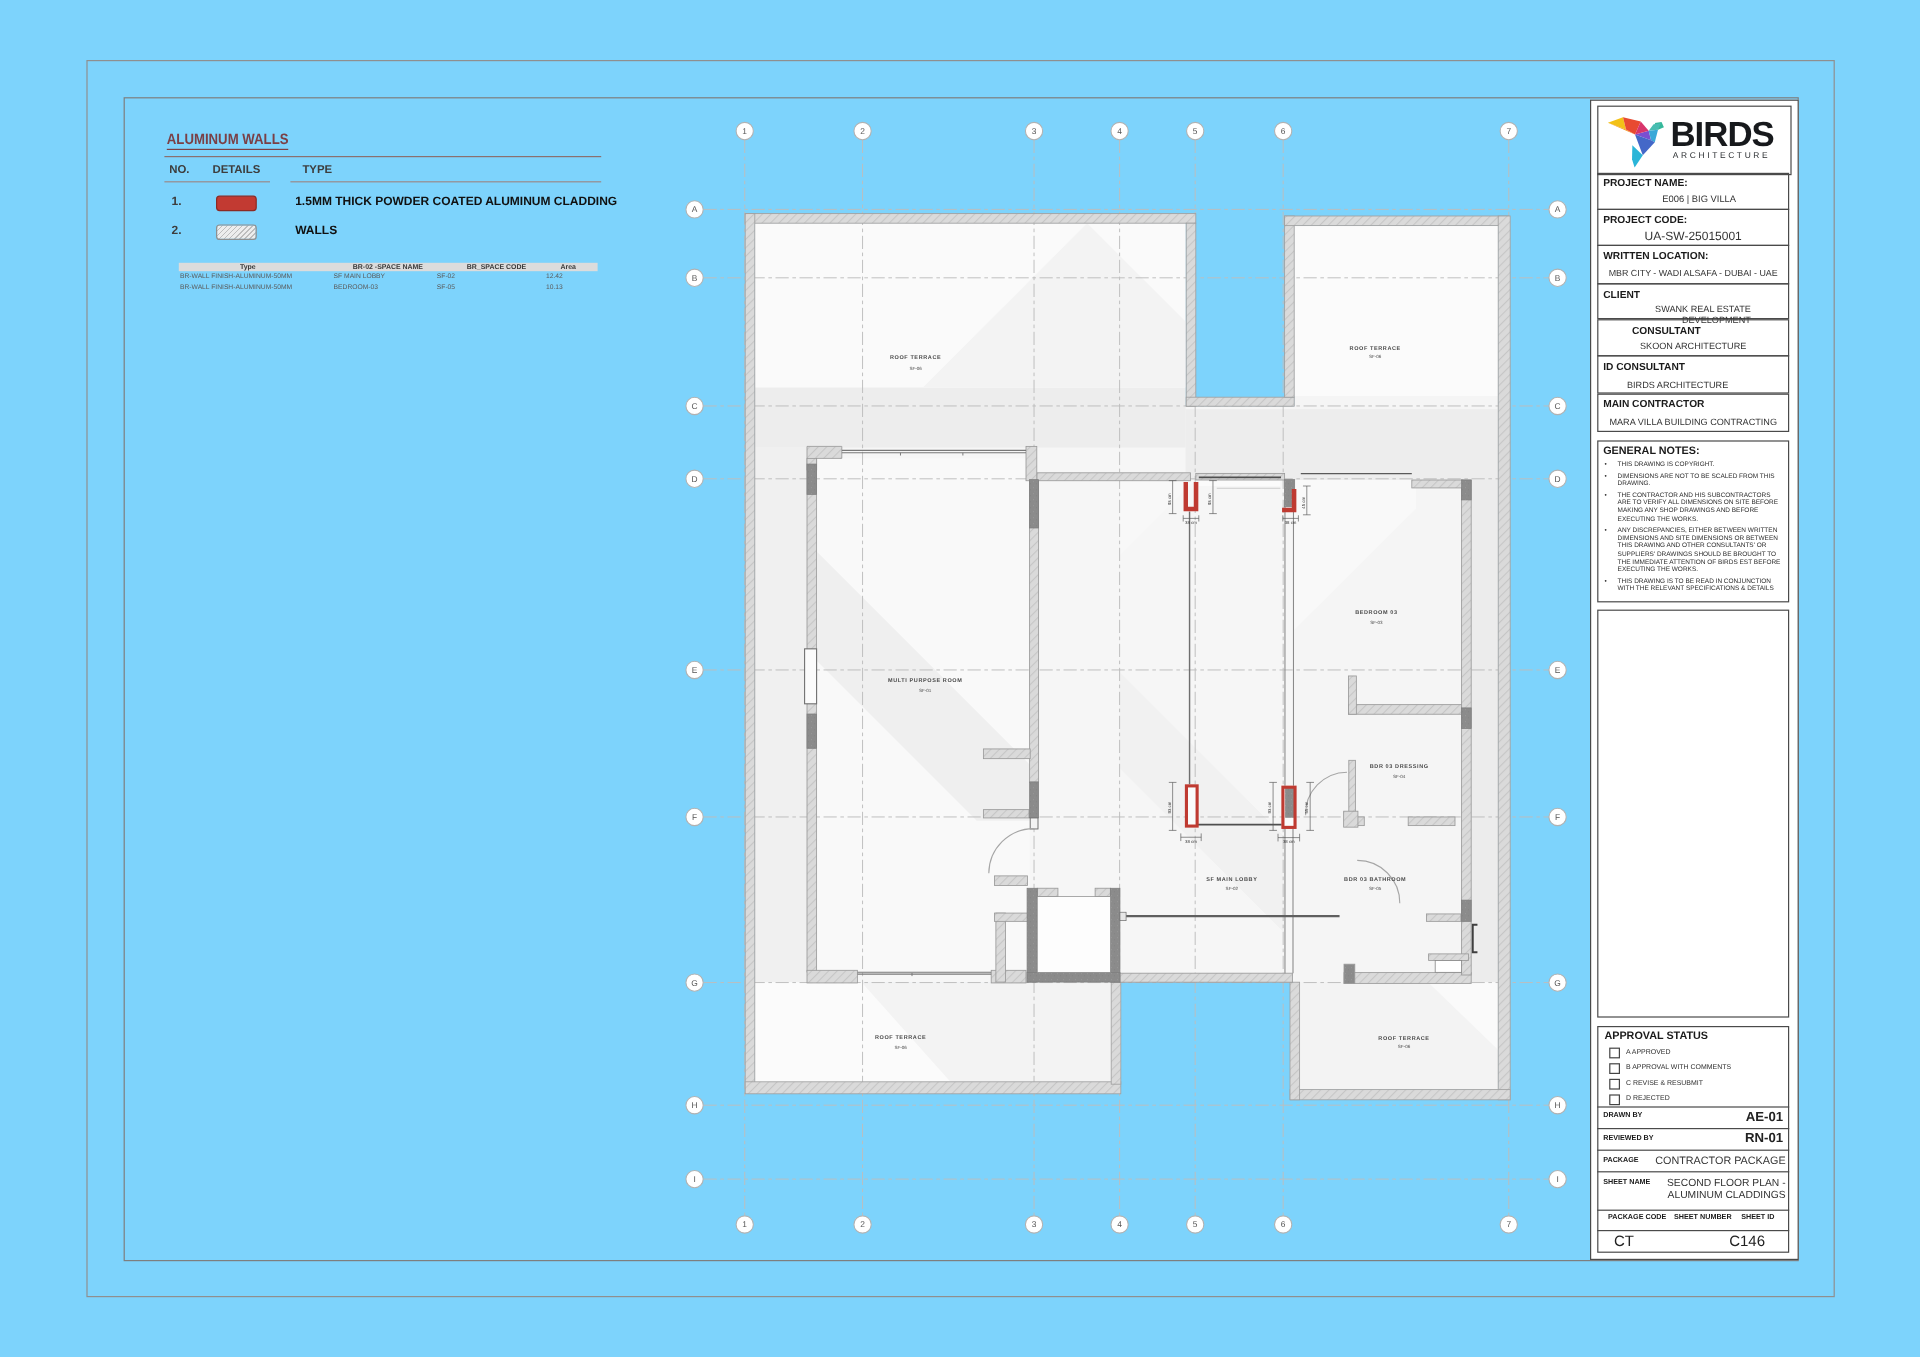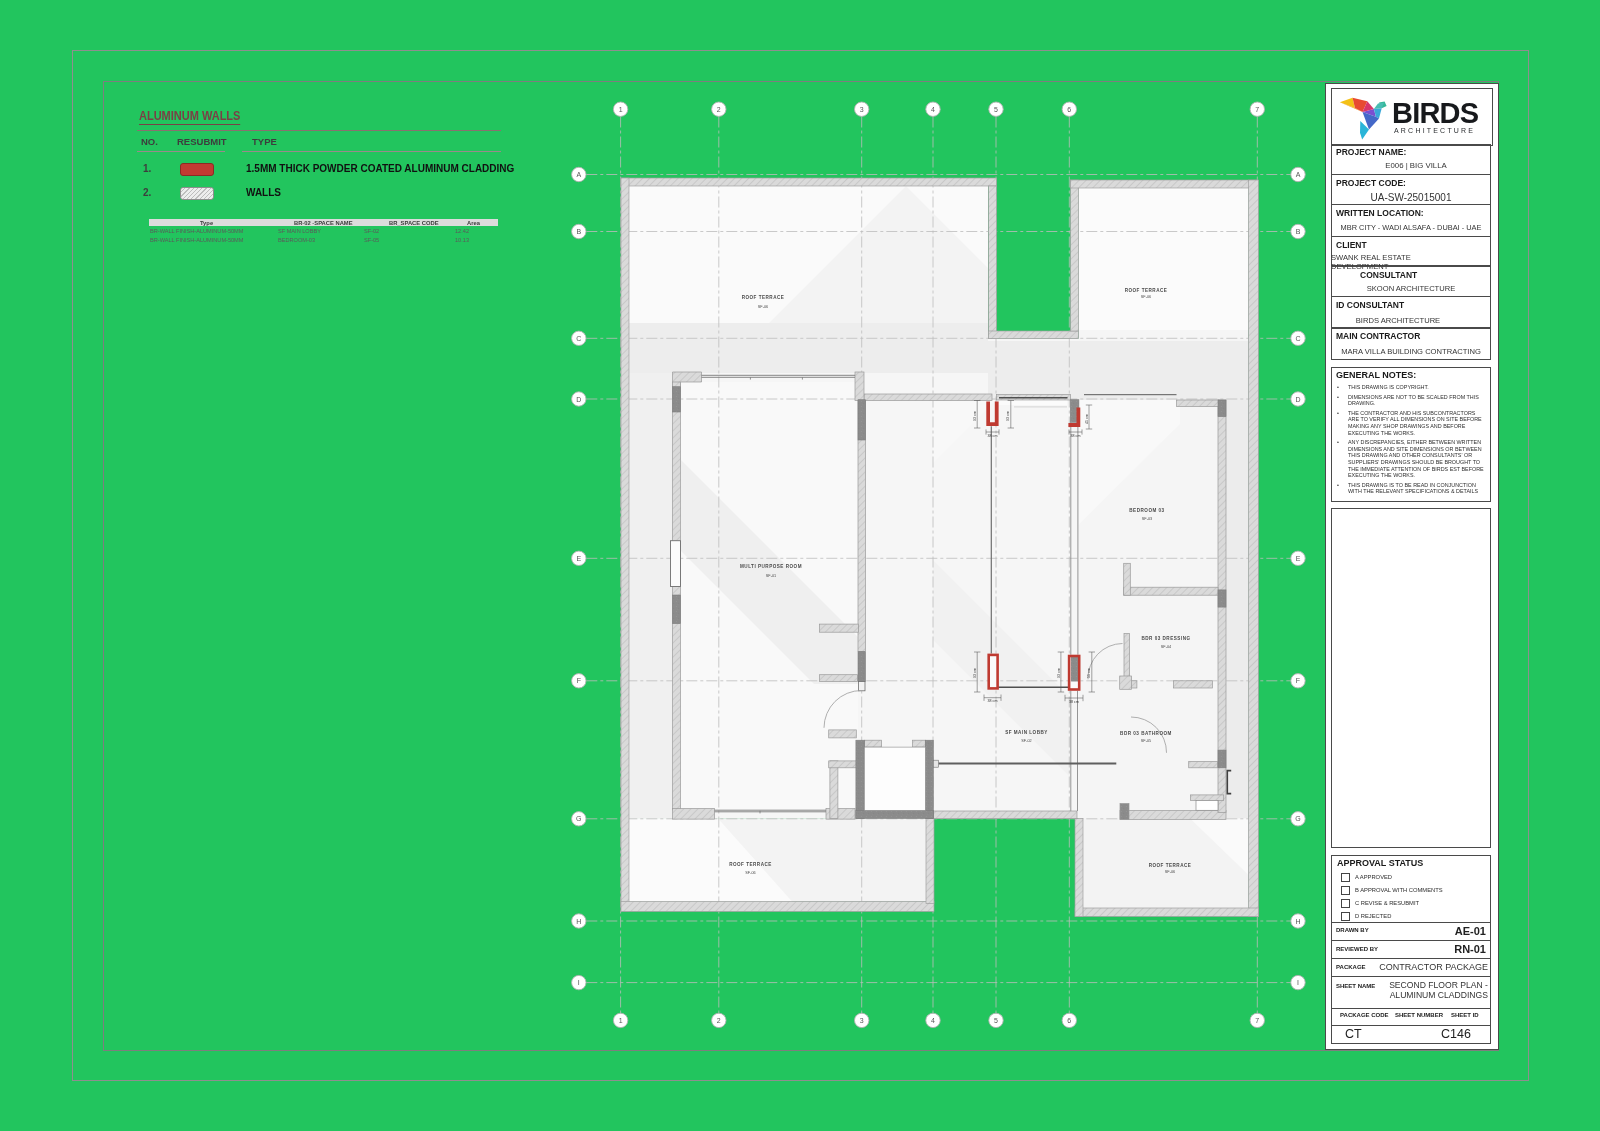--- a/index.html
+++ b/index.html
@@ -1,35 +1,35 @@
 <!DOCTYPE html>
 <html><head>
 <meta charset="utf-8">
 <style>
 html,body{margin:0;padding:0;background:#fff;}
-.page{position:relative;width:1600px;height:1131px;background:#22c55e;font-family:"Liberation Sans",sans-serif;overflow:hidden;}
+.page{position:relative;width:1600px;height:1131px;background:#7dd3fc;font-family:"Liberation Sans",sans-serif;overflow:hidden;}
 .abs{position:absolute;}
 .tb-label{font-weight:bold;color:#1a1a1a;}
 .tb-row{position:absolute;left:1331px;width:160px;border:1px solid #4a4a4a;box-sizing:border-box;}
 </style>
 </head>
 <body>
 <div class="page">
 
 <div class="abs" style="left:72px;top:50px;width:1455px;height:1029px;border:1px solid #8f8f8f;"></div>
 
 <div class="abs" style="left:103px;top:81px;width:1394px;height:968px;border:1px solid #7e7e7e;"></div>
 
 <div class="abs" style="left:139px;top:109px;font-size:12.5px;font-weight:bold;letter-spacing:0px;color:#7a4046;border-bottom:1.5px solid #7a4046;padding-bottom:1px;transform:scaleX(0.88);transform-origin:0 0;">ALUMINUM WALLS</div>
 
 <div class="abs" style="left:137px;top:130px;width:364px;height:1px;background:#8a7070;"></div>
 
 <div class="abs" style="left:141px;top:136px;font-size:9.5px;font-weight:bold;color:#3d3d3d;">NO.</div>
 
-<div class="abs" style="left:177px;top:136px;font-size:9.5px;font-weight:bold;color:#3d3d3d;">RESUBMIT</div>
+<div class="abs" style="left:177px;top:136px;font-size:9.5px;font-weight:bold;color:#3d3d3d;">DETAILS</div>
 
 <div class="abs" style="left:252px;top:136px;font-size:9.5px;font-weight:bold;color:#3d3d3d;">TYPE</div>
 
 <div class="abs" style="left:137px;top:151px;width:88px;height:1px;background:#9a8a8a;"></div>
 
 <div class="abs" style="left:242px;top:151px;width:259px;height:1px;background:#9a8a8a;"></div>
 
 <div class="abs" style="left:143px;top:163px;font-size:10px;font-weight:bold;color:#3d3d3d;">1.</div>
 
 <div class="abs" style="left:180px;top:163px;width:32px;height:11px;background:#c23a32;border:1px solid #8c2a24;border-radius:3px;"></div>
@@ -481,21 +481,21 @@
 <div class="tb-row" style="top:174px;height:31px;"></div>
 <div class="abs tb-label" style="left:1336px;top:177.5px;font-size:8.5px;">PROJECT CODE:</div>
 <div class="abs" style="left:1331px;top:192px;width:160px;text-align:center;font-size:10px;color:#333;">UA-SW-25015001</div>
 
 <div class="tb-row" style="top:204px;height:33px;"></div>
 <div class="abs tb-label" style="left:1336px;top:207.5px;font-size:8.5px;">WRITTEN LOCATION:</div>
 <div class="abs" style="left:1331px;top:223px;width:160px;text-align:center;font-size:7.4px;color:#333;">MBR CITY - WADI ALSAFA - DUBAI - UAE</div>
 
 <div class="tb-row" style="top:236px;height:30px;"></div>
 <div class="abs tb-label" style="left:1336px;top:239.5px;font-size:8.5px;">CLIENT</div>
-<div class="abs" style="left:1331px;top:252.5px;width:128px;text-align:left;font-size:7.6px;color:#333;">SWANK REAL ESTATE DEVELOPMENT</div>
+<div class="abs" style="left:1331px;top:252.5px;width:128px;text-align:right;font-size:7.6px;color:#333;">SWANK REAL ESTATE DEVELOPMENT</div>
 
 <div class="tb-row" style="top:265.5px;height:31px;"></div>
 <div class="abs tb-label" style="left:1324px;top:269.5px;font-size:8.5px;margin-left:36px;">CONSULTANT</div>
 <div class="abs" style="left:1331px;top:284px;width:160px;text-align:center;font-size:7.6px;color:#333;">SKOON ARCHITECTURE</div>
 
 <div class="tb-row" style="top:296px;height:32px;"></div>
 <div class="abs tb-label" style="left:1336px;top:300px;font-size:8.5px;">ID CONSULTANT</div>
 <div class="abs" style="left:1331px;top:315.5px;width:134px;text-align:center;font-size:7.6px;color:#333;">BIRDS ARCHITECTURE</div>
 
 <div class="tb-row" style="top:327.5px;height:32.5px;"></div>

